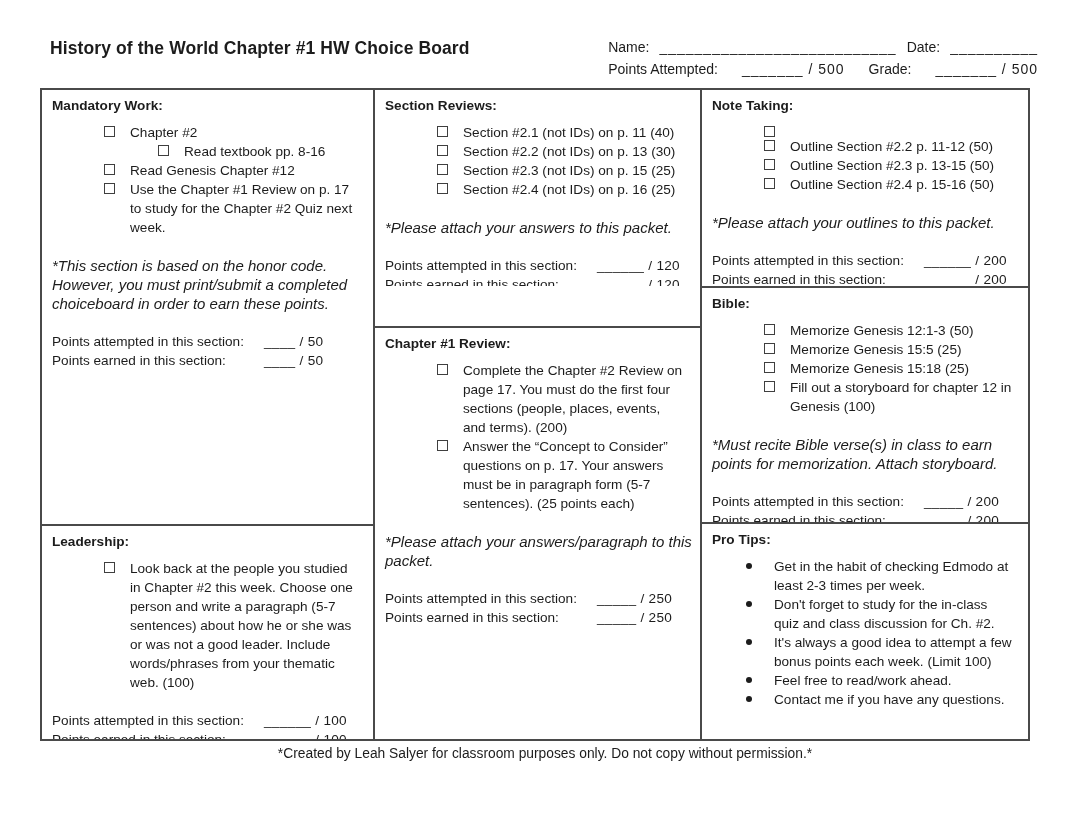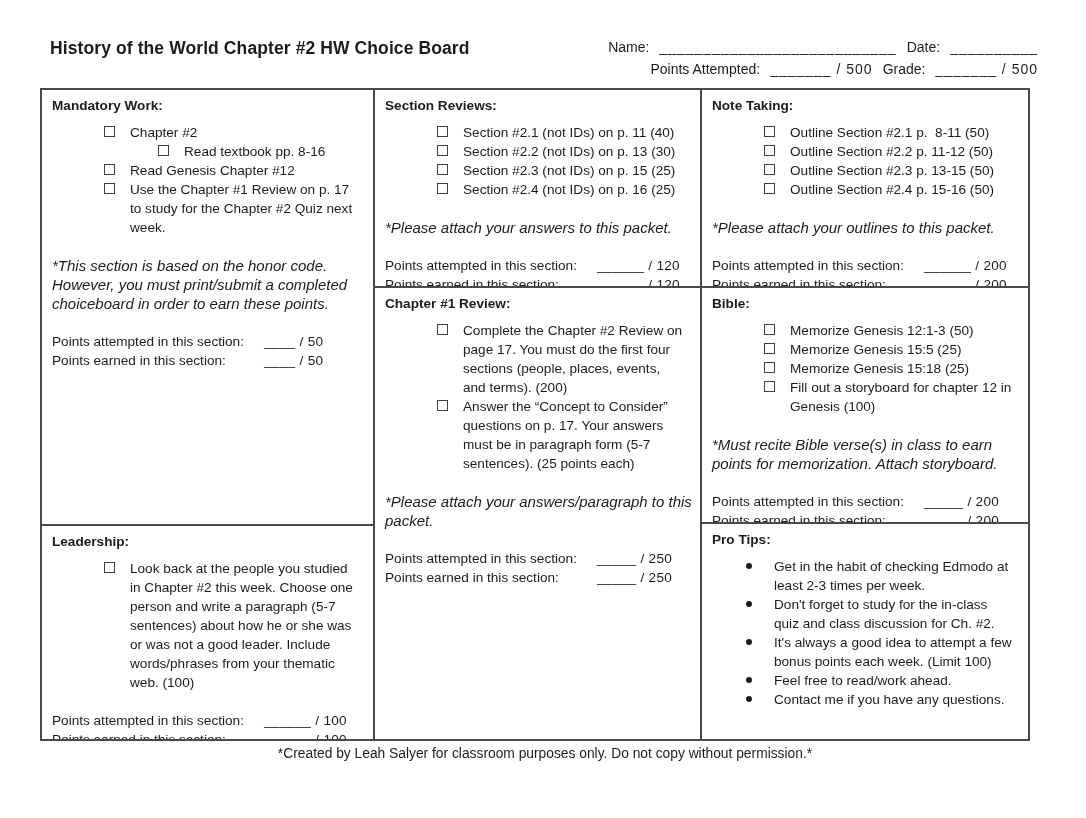--- a/index.html
+++ b/index.html
@@ -23,35 +23,35 @@
     margin: 2px 0 0 0;
     letter-spacing: 0.1px;
     white-space: nowrap;
   }
   .header-fields {
     font-size: 14px;
     text-align: right;
     line-height: 22px;
     white-space: nowrap;
   }
-  .hline { display: flex; justify-content: flex-end; gap: 10px; }
+  .hline { display: flex; justify-content: space-between; gap: 10px; }
   .hline .lbl { }
   .hline .blank { letter-spacing: 1px; }
   .board {
     position: absolute;
     left: 40px; top: 88px;
     width: 990px; height: 653px;
     border: 2px solid #4a4a4a;
     display: flex;
     box-sizing: border-box;
     background: #fff;
   }
   .col { display: flex; flex-direction: column; box-sizing: border-box; }
   .col-1 { flex: 0 0 331px; }
-  .col-2 { flex: 0 0 327px; border-left: 2px solid #4a4a4a; }
+  .col-2 { flex: 0 0 327px; border-left: 2px solid #4a4a4a; gap: 40px; }
   .col-3 { flex: 1 1 auto; border-left: 2px solid #4a4a4a; }
   .cell {
     box-sizing: border-box;
     padding: 6px 8px 4px 10px;
     overflow: hidden;
   }
   .cell + .cell { border-top: 2px solid #4a4a4a; }
   .cell.grow { flex: 1 1 auto; }
   .cell-title {
     font-size: 13.6px;
@@ -104,21 +104,21 @@
     position: absolute;
     left: 4px; right: 0; top: 746px;
     text-align: center;
     font-size: 13.8px;
   }
 </style>
 </head>
 <body>
 
 <div class="page-header">
-  <h1 class="doc-title">History of the World Chapter #2 HW Choice Board</h1>
+  <h1 class="doc-title">History of the World Chapter #1 HW Choice Board</h1>
   <div class="header-fields">
     <div class="hline">
       <span class="lbl">Name:</span>
         <span class="blank">___________________________</span>
       <span class="lbl">Date:</span>
         <span class="blank">__________</span>
     </div>
     <div class="hline">
       <span class="lbl">Points Attempted:</span>
         <span class="blank">_______ / 500</span>
@@ -242,21 +242,20 @@
       </div>
     </section>
   </div>
 
   <div class="col col-3">
     <section class="cell" style="flex:0 0 196px">
       <h2 class="cell-title">Note Taking:</h2>
       <div class="items">
           <div class="li level1">
             <span class="checkbox"></span>
-            <span class="li-text">Outline Section #2.1 p. &nbsp;8-11 (50)</span>
           </div>
           <div class="li level1">
             <span class="checkbox"></span>
             <span class="li-text">Outline Section #2.2 p. 11-12 (50)</span>
           </div>
           <div class="li level1">
             <span class="checkbox"></span>
             <span class="li-text">Outline Section #2.3 p. 13-15 (50)</span>
           </div>
           <div class="li level1">

